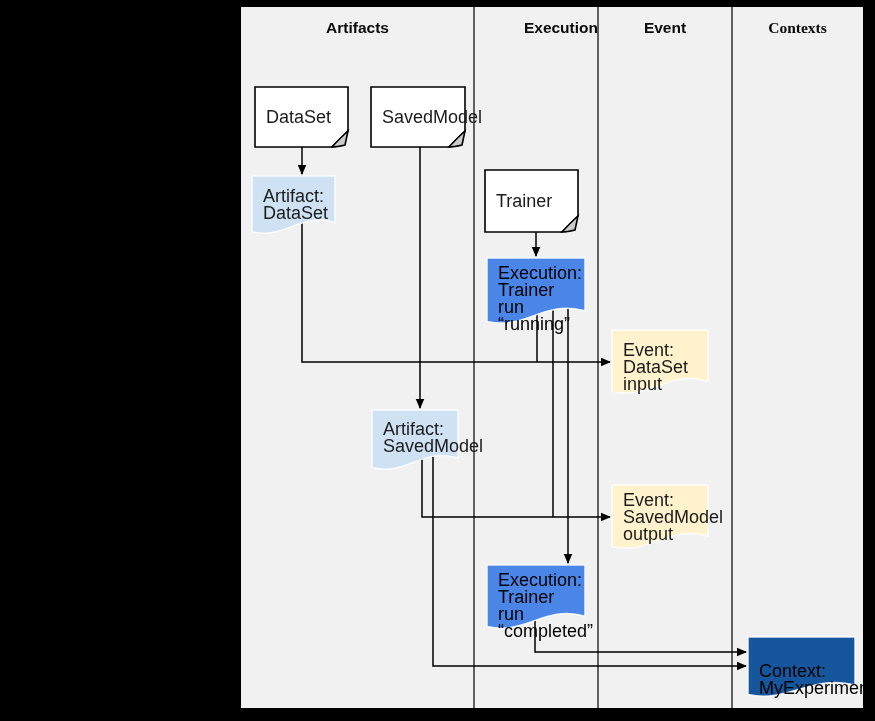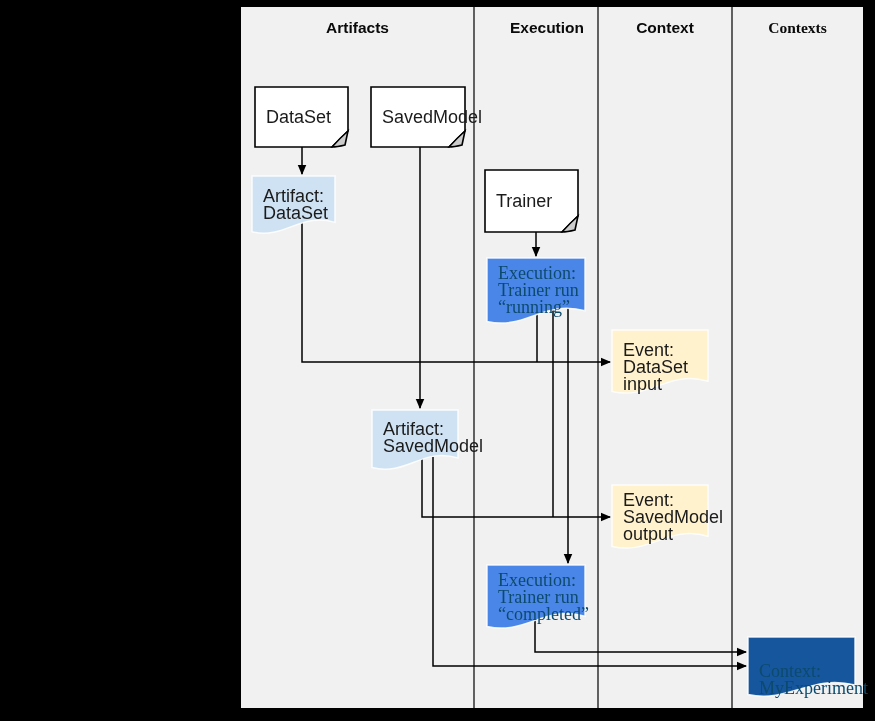--- a/index.html
+++ b/index.html
@@ -8,21 +8,21 @@
   .board{position:absolute;left:241px;top:7px;width:622px;height:701px;background:#f1f1f2;}
   .board svg{position:absolute;left:0;top:0;}
   .divider{stroke:#000;stroke-width:1.2;}
   .connector{stroke:#000;stroke-width:1.5;fill:none;}
   .node-outline{stroke:#000;stroke-width:1.6;}
   .doc-colored{stroke:#ffffff;stroke-opacity:.85;stroke-width:1.5;}
   .hdr{position:absolute;top:12px;text-align:center;font-size:15.5px;font-weight:bold;color:#0a0a0a;}
   .label{position:absolute;box-sizing:border-box;font-size:18px;line-height:17px;color:#1b1b1b;
          white-space:pre-line;padding-left:11px;}
   .vcenter{display:flex;align-items:center;padding-left:11px;}
-  .light{color:#0c4a6e;font-family:Liberation Serif, serif;}
+  .light{color:#000000;}
 </style>
 </head>
 <body>
 
 <div class="canvas">
   <div class="board">
 
     <svg width="622" height="701" viewBox="0 0 622 701">
       <defs>
         <marker id="arrow" viewBox="0 0 10 10" refX="9" refY="5" markerWidth="7" markerHeight="7" orient="auto">
@@ -64,22 +64,22 @@
         <path class="doc-colored" d="M246,251 H344 V303.8 C303,292 285,323.6 246,314.4 Z" fill="#4a86e8"></path>
         <path class="doc-colored" d="M371,323 H467 V374.2 C427,362.7 409,393.4 371,384.4 Z" fill="#fff2cc"></path>
         <path class="doc-colored" d="M131,403 H217 V451 C181,440 167,469 131,460.6 Z" fill="#cfe2f3"></path>
         <path class="doc-colored" d="M371,478 H467 V529.2 C427,517.7 409,548.4 371,539.4 Z" fill="#fff2cc"></path>
         <path class="doc-colored" d="M246,558 H344 V609.2 C303,597.7 285,628.4 246,619.4 Z" fill="#4a86e8"></path>
         <path class="doc-colored" d="M507,630 H614 V678 C569,667 550,696 507,687.6 Z" fill="#15569c"></path>
       </g>
     </svg>
 
     <div class="hdr" style="left:0;width:233px;">Artifacts</div>
-    <div class="hdr" style="left:244px;width:124px;">Execution</div>
-    <div class="hdr" style="left:357px;width:134px;">Context</div>
+    <div class="hdr" style="left:233px;width:124px;text-align:right;">Execution</div>
+    <div class="hdr" style="left:357px;width:134px;">Event</div>
     <div class="hdr" style="left:491px;width:131px;font-family:Liberation Serif, serif;">Contexts</div>
 
     <div class="label vcenter" style="left:14px;top:80px;width:93px;height:60px;">DataSet</div>
     <div class="label vcenter" style="left:130px;top:80px;width:94px;height:60px;">SavedModel</div>
     <div class="label vcenter" style="left:244px;top:163px;width:93px;height:62px;">Trainer</div>
 
     <div class="label" style="left:11px;top:169px;width:83px;padding-top:12px;">Artifact:
 DataSet</div>
     <div class="label light" style="left:246px;top:251px;width:98px;padding-top:7px;">Execution:
 Trainer run

